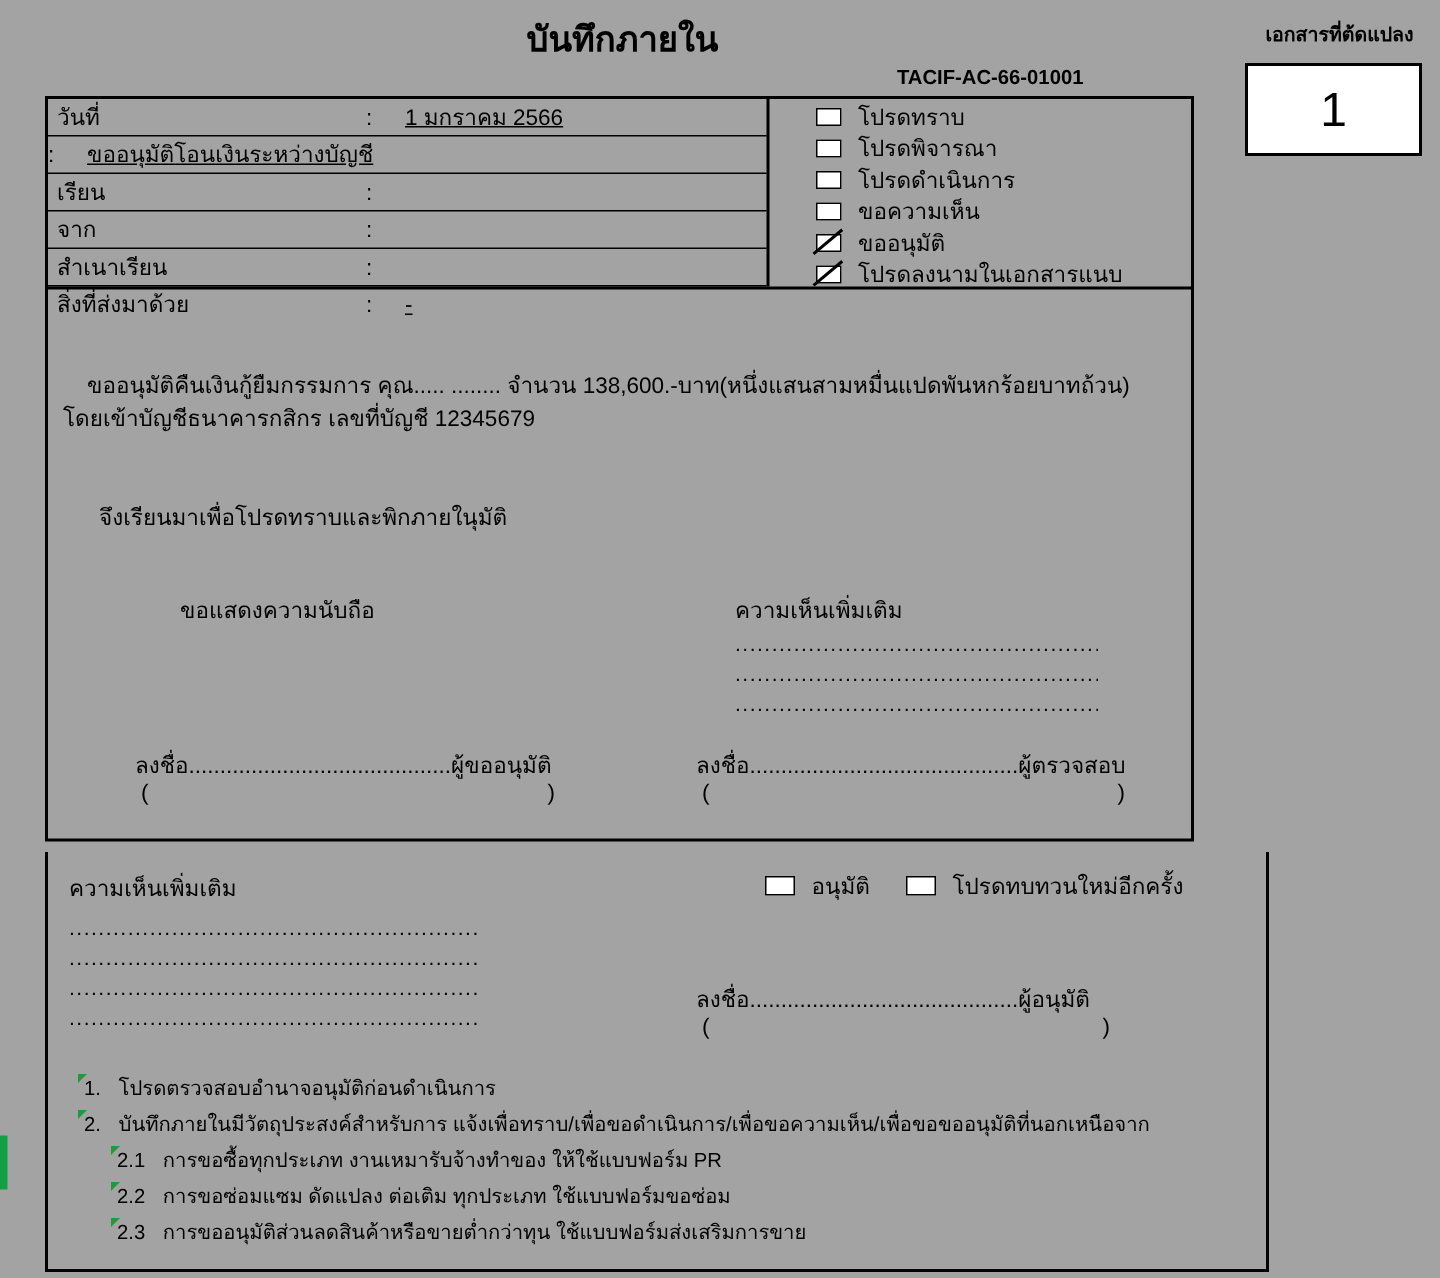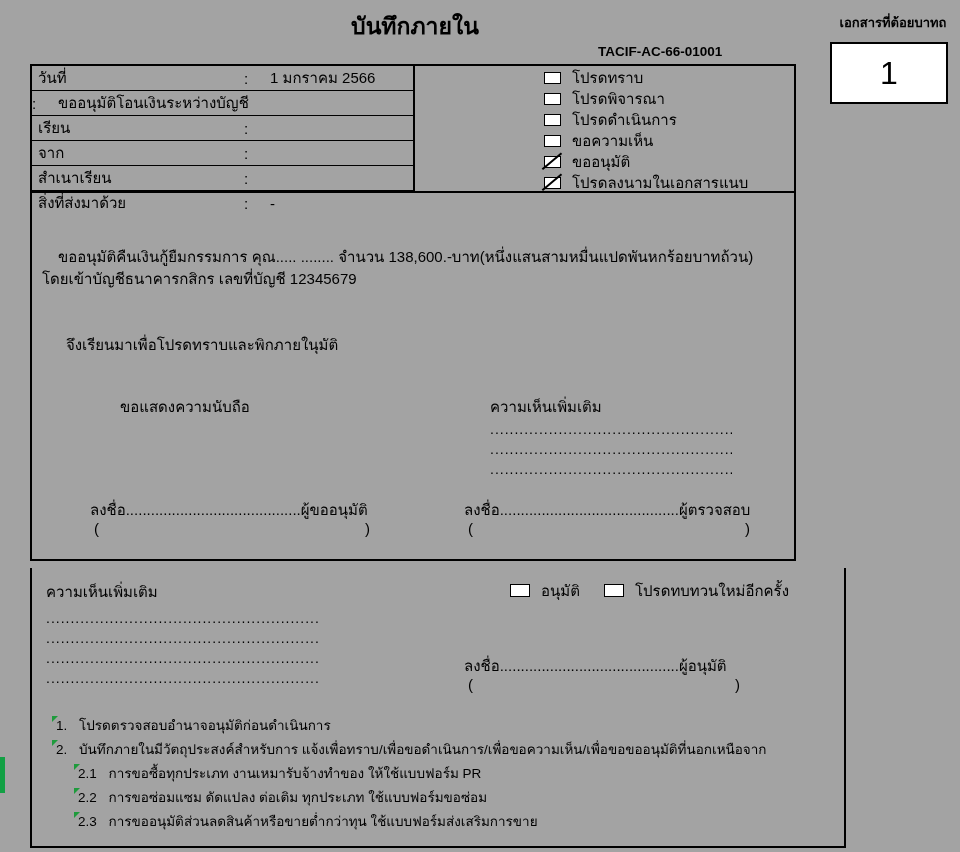--- a/index.html
+++ b/index.html
@@ -8,26 +8,26 @@
     position:relative; width:960px; height:852px; background:#a3a3a3;
     font-family:"Liberation Sans","DejaVu Sans",sans-serif; color:#000; overflow:hidden;
   }
   .abs { position:absolute; }
   .title { font-size:23px; font-weight:bold; text-align:center; }
   .doc-req-label { font-size:13px; font-weight:bold; text-align:center; }
   .doc-number { font-size:13.5px; font-weight:bold; }
   .doc-req-box { border:2.5px solid #000; display:flex; align-items:center; justify-content:center; font-size:32px; background:#fff; }
   .main-box { border:2px solid #000; }
   .top-section { position:relative; height:127px; border-bottom:2px solid #000; }
-  .info-table { position:absolute; left:0; top:0; bottom:0; width:383px; border-right:2px solid #000; display:flex; flex-direction:column; }
+  .info-table { position:absolute; left:0; top:0; bottom:0; width:481px; border-right:2px solid #000; display:flex; flex-direction:column; }
   .info-row { flex:1; display:flex; align-items:center; border-bottom:1.5px solid #000; font-size:15px; }
   .info-row:last-child { border-bottom:none; }
   .info-label { padding-left:6px; width:212px; white-space:nowrap; }
   .info-colon { width:26px; }
-  .info-value { white-space:nowrap; }
+  .info-value { white-space:nowrap;text-decoration:underline; }
   .cb-col { position:absolute; left:512px; top:1px;font-family:Liberation Serif, serif; }
   .cb-row { height:21px; display:flex; align-items:center; }
   .cb-box { width:17px; height:12px; border:1.6px solid #000; position:relative; flex:none; background:#fff; }
   .cb-box.checked::after { content:""; position:absolute; left:-2px; bottom:-3px; width:25px; height:2px; background:#000; transform:rotate(-40deg); transform-origin:left bottom; }
   .cb-lg { width:20px; height:13px; }
   .cb-label { margin-left:11px; font-size:15px; white-space:nowrap; }
   .body-section { position:relative; height:366px; font-size:15px; }
   .bodytext { white-space:nowrap; }
   .dotted { overflow:hidden; white-space:nowrap; font-size:14px; letter-spacing:1px; }
   .paren-row { display:flex; justify-content:space-between; font-size:15px; }
@@ -40,21 +40,21 @@
   .left-strip { background:var(--left-strip-green,#12a044); }
   .sign-line { white-space:nowrap; }
 </style>
 </head>
 <body>
 
 <div class="page">
 
   <div class="abs title" style="left:30px; top:8px; width:770px;">บันทึกภายใน</div>
 
-  <div class="abs doc-req-label" style="left:828px; top:12px; width:130px;">เอกสารที่ต้อยบาทถ</div>
+  <div class="abs doc-req-label" style="left:828px; top:12px; width:130px;">เอกสารที่ต้ดแปลง</div>
 
   <div class="abs doc-number" style="left:598px; top:44px;">TACIF-AC-66-01001</div>
 
   <div class="abs doc-req-box" style="left:830px; top:42px; width:118px; height:62px;">
     <span>1</span>
   </div>
 
   <div class="abs main-box" style="left:30px; top:64px; width:766px; height:497px;">
 
     <div class="top-section">

